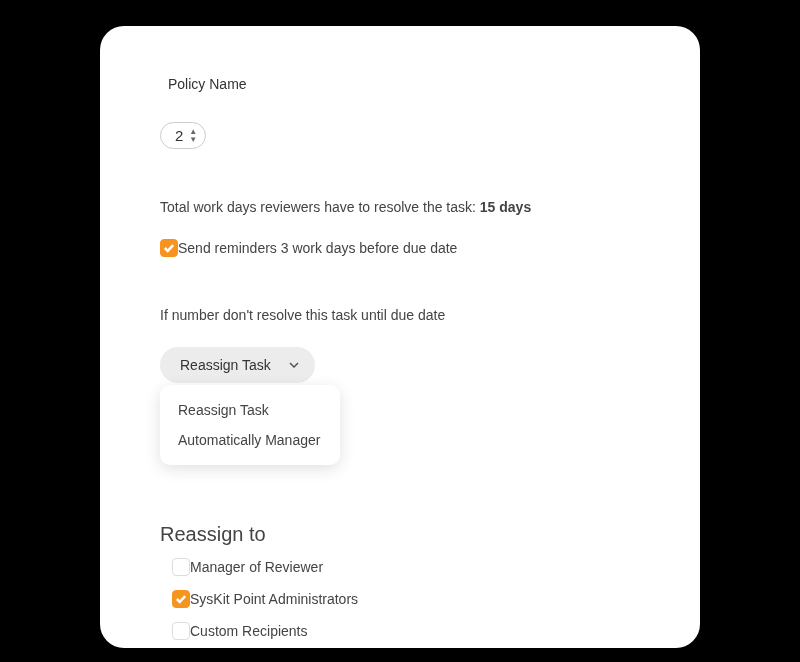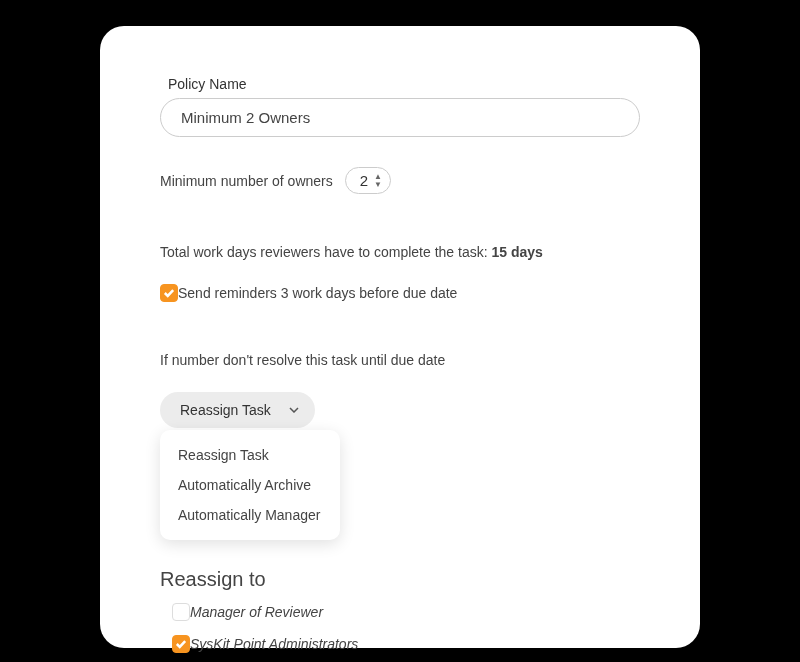--- a/index.html
+++ b/index.html
@@ -150,44 +150,41 @@
     .reassign-section {
       margin-top: 140px;
     }
     .reassign-label {
       font-size: 20px;
       color: #444;
       margin-bottom: 12px;
     }
     .reassign-options .checkbox-row {
       margin-bottom: 14px;
-      font-style: italic;
     }
   </style>
 </head>
 <body>
 
 <div class="panel">
 
   <div class="field-label">Policy Name</div>
-  <input type="text" class="text-input" value="Minimum 2 Owners" style="">
 
   <div class="owners-row row-spacing-lg">
-    <span class="owners-label">Minimum number of owners</span>
     <div class="stepper">
       <span>2</span>
       <div class="stepper-arrows">
         <span>▲</span>
         <span>▼</span>
       </div>
     </div>
   </div>
 
   <div class="task-text row-spacing-xl">
-    <span>Total work days reviewers have to complete the task: </span><span class="bold">15 days</span>
+    <span>Total work days reviewers have to resolve the task: </span><span class="bold">15 days</span>
   </div>
 
   <div class="checkbox-row row-spacing-md">
     <div class="checkbox checked">
       <svg class="checkmark" viewBox="0 0 14 12">
           <polyline points="2,6 5.5,9.5 12,2.5"></polyline>
         </svg>
     </div>
     <span class="checkbox-label">Send reminders 3 work days before due date</span>
   </div>
@@ -196,21 +193,20 @@
 
   <div class="dropdown-wrapper row-spacing-md">
     <div class="dropdown">
       <span>Reassign Task</span>
       <svg class="chevron" viewBox="0 0 10 6">
         <polyline points="1,1 5,5 9,1" fill="none" stroke="#555" stroke-width="1.5"></polyline>
       </svg>
     </div>
     <div class="dropdown-menu">
       <div class="dropdown-item">Reassign Task</div>
-      <div class="dropdown-item">Automatically Archive</div>
       <div class="dropdown-item">Automatically Manager</div>
     </div>
   </div>
 
   <div class="reassign-section">
     <div class="reassign-label">Reassign to</div>
     <div class="reassign-options">
 
       <div class="checkbox-row indented">
         <div class="checkbox"></div>

